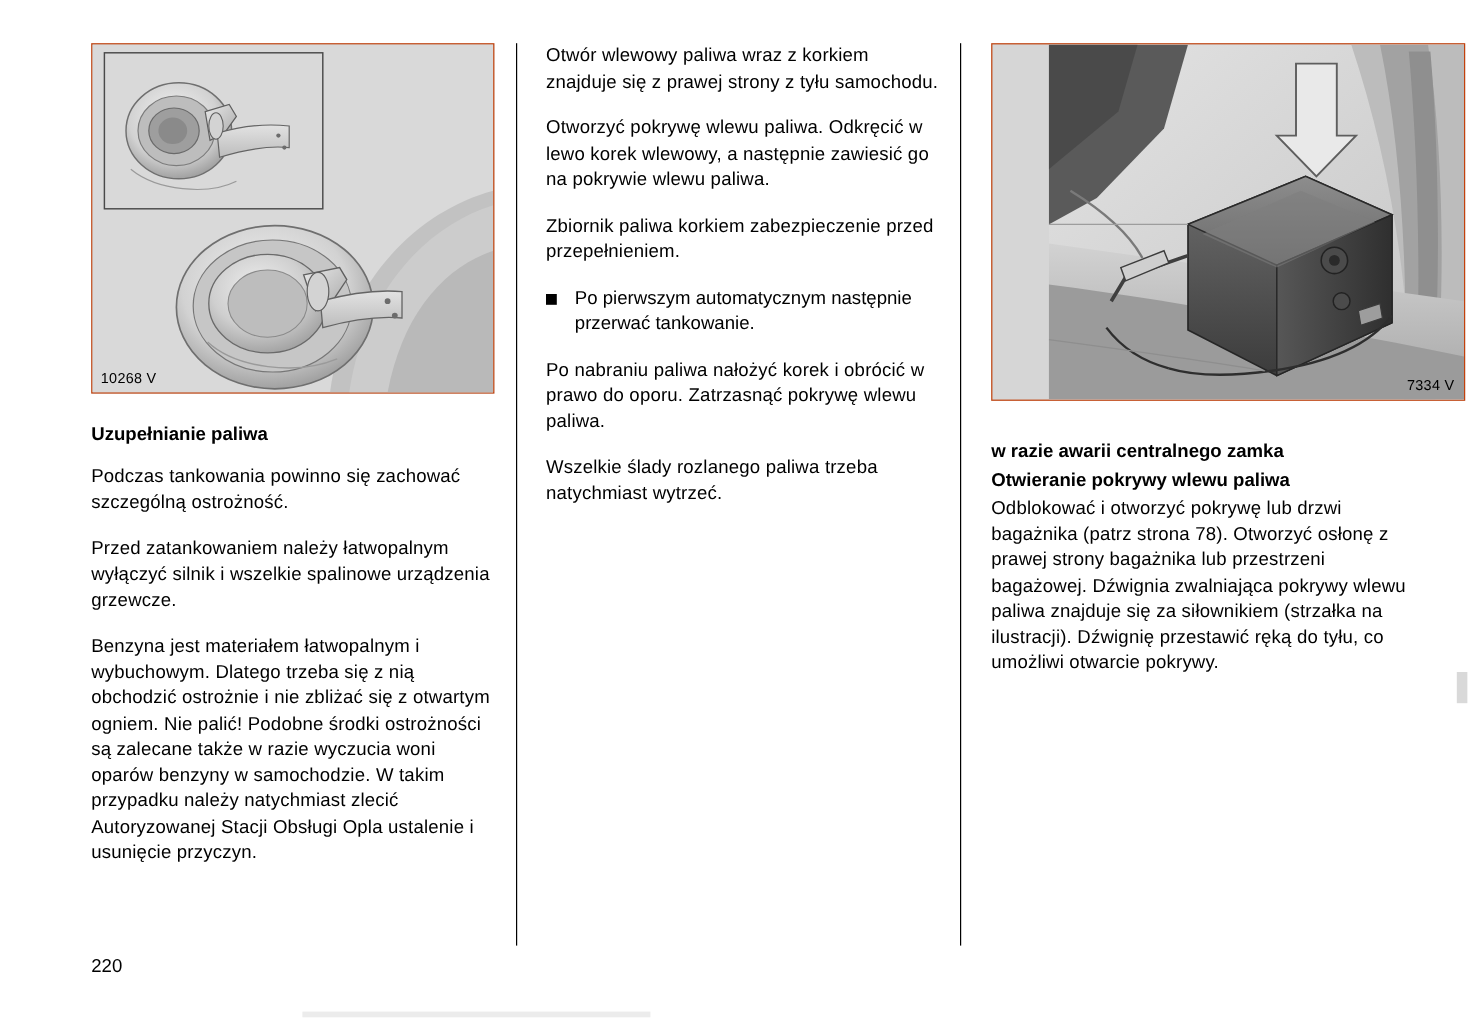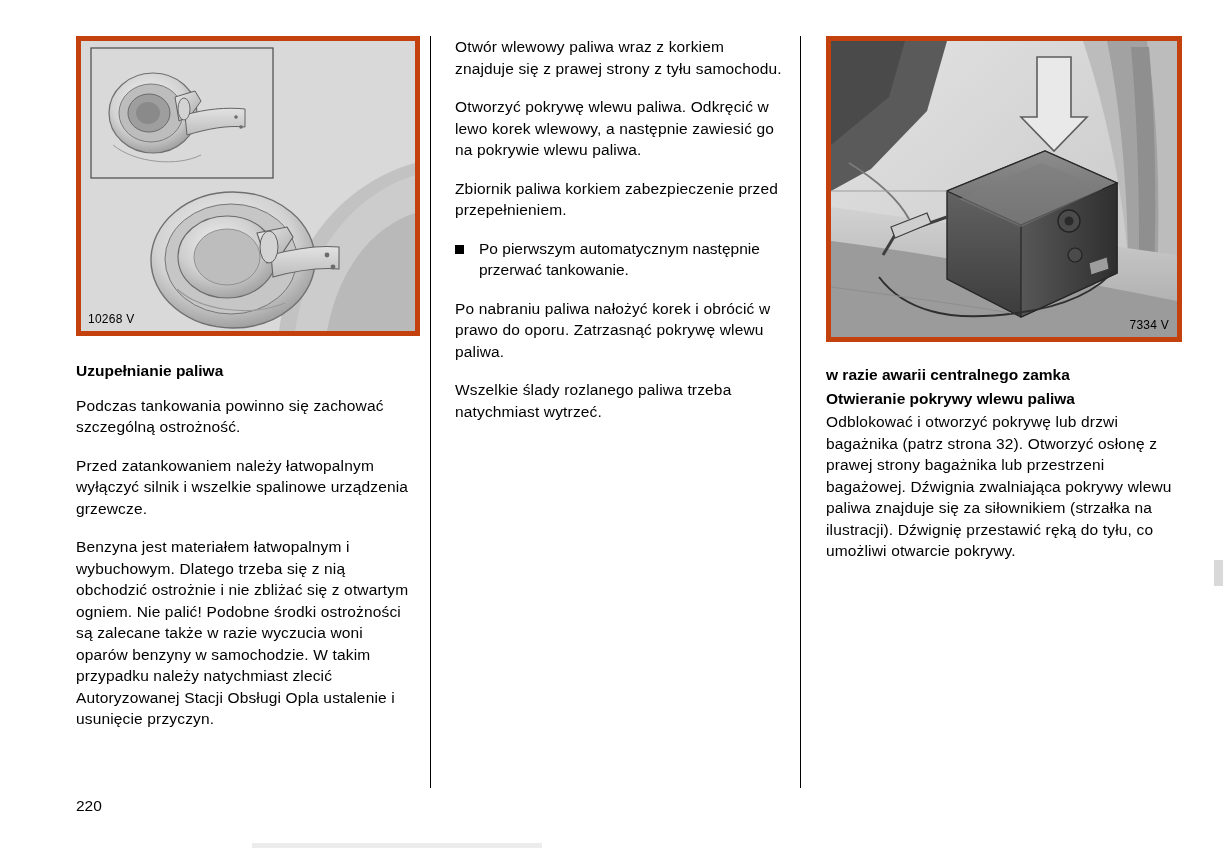--- a/index.html
+++ b/index.html
@@ -75,26 +75,26 @@
   ul.bullets li .sq {
     position: absolute;
     left: 0; top: 7px;
     width: 9px; height: 9px;
     background: #000000;
   }
 
   
   .figure {
     position: relative;
-    border: 5px solid #c2410c;
+    border: 1px solid #c2410c;
     background: #d6d6d6;
     overflow: hidden;
   }
   #fig-fuelcap  { width: 334px; height: 290px; margin-bottom: 24px; }
-  #fig-trunk    { width: 346px; height: 296px; margin-bottom: 22px; }
+  #fig-trunk    { width: 346px; height: 296px; margin-bottom: 32px; padding-left: 47px; }
 
   .fig-label {
     position: absolute;
     bottom: 5px;
     font-size: 12px;
     font-family: "Liberation Sans", sans-serif;
     color: #000;
     background: transparent;
     letter-spacing: 0.02em;
   }
@@ -264,20 +264,20 @@
         <path d="M100 270 C 78 264 60 252 48 236" fill="none" stroke="#2e2e2e" stroke-width="2"></path>
 
         <path d="M0 150 L116 150" stroke="#9d9d9d" stroke-width="1.2" fill="none"></path>
         <path d="M0 246 C 60 254 120 262 180 272" stroke="#8e8e8e" stroke-width="1" fill="none"></path>
       </svg>
       <span class="fig-label">7334 V</span>
     </div>
 
     <div class="heading-3" style="margin-bottom:3px;">w razie awarii centralnego zamka</div>
     <div class="heading-3">Otwieranie pokrywy wlewu paliwa</div>
-    <p>Odblokować i otworzyć pokrywę lub drzwi bagażnika (patrz strona 32). Otworzyć osłonę z prawej strony bagażnika lub przestrzeni bagażowej. Dźwignia zwalniająca pokrywy wlewu paliwa znajduje się za siłownikiem (strzałka na ilustracji). Dźwignię przestawić ręką do tyłu, co umożliwi otwarcie pokrywy.</p>
+    <p>Odblokować i otworzyć pokrywę lub drzwi bagażnika (patrz strona 78). Otworzyć osłonę z prawej strony bagażnika lub przestrzeni bagażowej. Dźwignia zwalniająca pokrywy wlewu paliwa znajduje się za siłownikiem (strzałka na ilustracji). Dźwignię przestawić ręką do tyłu, co umożliwi otwarcie pokrywy.</p>
   </div>
 
   <div id="page-number">220</div>
 
   <div class="edge-mark" id="edge-right"></div>
   <div class="edge-mark" id="edge-bottom"></div>
 </div>
 
 </body></html>

